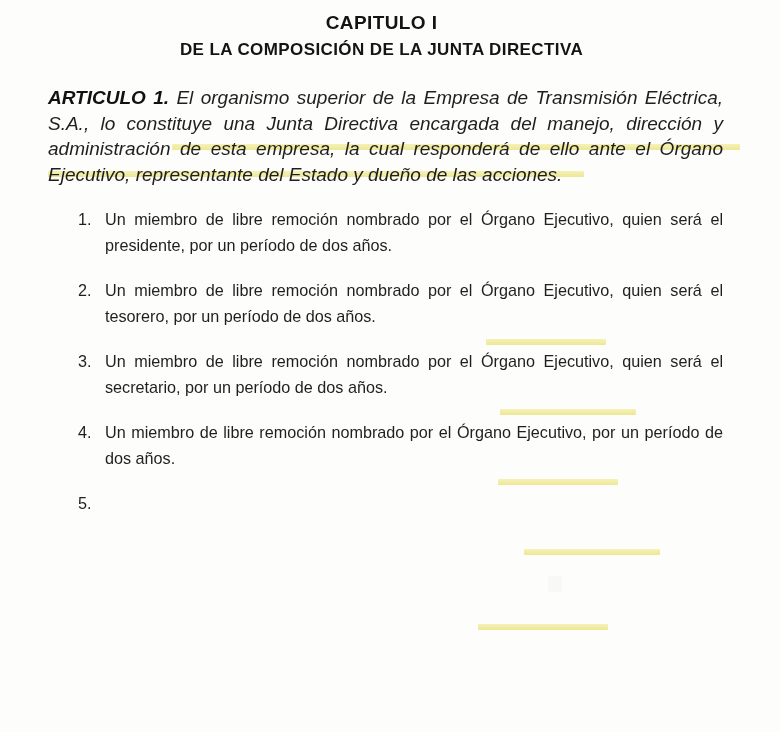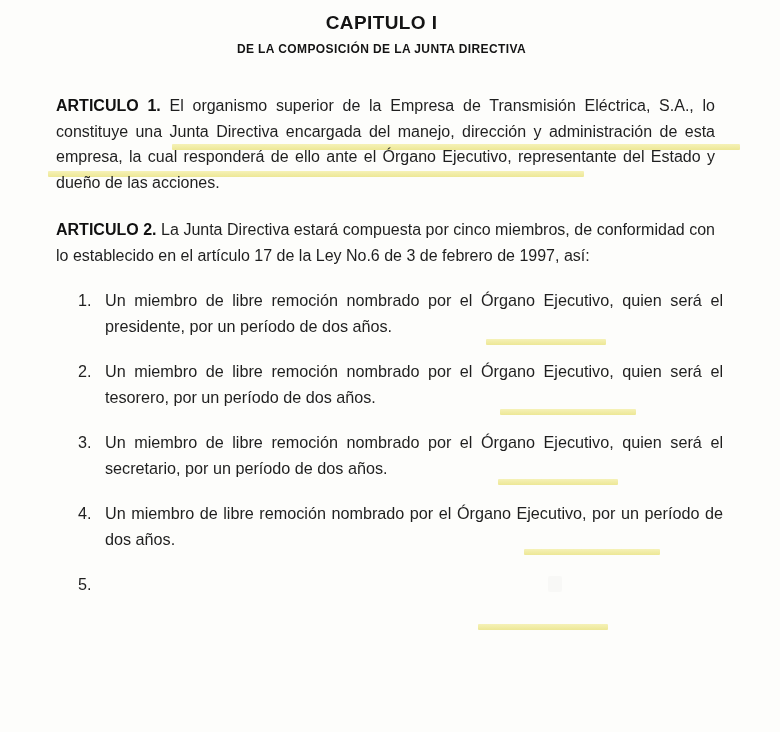--- a/index.html
+++ b/index.html
@@ -30,36 +30,37 @@
   .title-line {
     font-weight: bold;
     letter-spacing: 0.4px;
     color: #141414;
   }
   .title-line-1 {
     font-size: 19px;
     line-height: 26px;
   }
   .title-line-2 {
-    font-size: 12px;
+    font-size: 17px;
     line-height: 27px;
   }
 
   
   .body-wrap {
     margin: 0 40px 0 48px;
     padding-top: 22px;
   }
   p.para {
-    margin: 8px;
-    font-size: 16px;
+    margin: 0;
+    font-size: 19px;
     line-height: 25.5px;
     text-align: justify;
     color: #1f1f1f;
     position: relative;
+    font-style: italic;
   }
   p.para + p.para {
     margin-top: 22px;
   }
   .art-label {
     font-weight: bold;
     color: #111;
   }
 
   
@@ -137,21 +138,20 @@
 
     <div class="title-block">
       <div class="title-line title-line-1">CAPITULO  I</div>
       <div class="title-line title-line-2">DE LA COMPOSICIÓN DE LA JUNTA DIRECTIVA</div>
     </div>
 
     <div class="body-wrap">
 
       <p class="para"><span class="art-label">ARTICULO 1.</span><span> El organismo superior de la Empresa de Transmisión Eléctrica, S.A., lo constituye una Junta Directiva encargada del manejo, dirección y administración de esta empresa, la cual responderá de ello ante el Órgano Ejecutivo, representante del Estado y dueño de las acciones.</span></p>
 
-      <p class="para"><span class="art-label">ARTICULO 2.</span><span> La Junta Directiva estará compuesta por cinco miembros, de conformidad con lo establecido en el artículo 17 de la Ley No.6 de 3 de febrero de 1997, así:</span></p>
 
       <ol class="members">
         <li>
           <span class="num">1.</span>
           <span>Un miembro de libre remoción nombrado por el Órgano Ejecutivo, quien será el presidente, por un período de dos años.</span>
         </li>
         <li>
           <span class="num">2.</span>
           <span>Un miembro de libre remoción nombrado por el Órgano Ejecutivo, quien será el tesorero, por un período de dos años.</span>
         </li>

